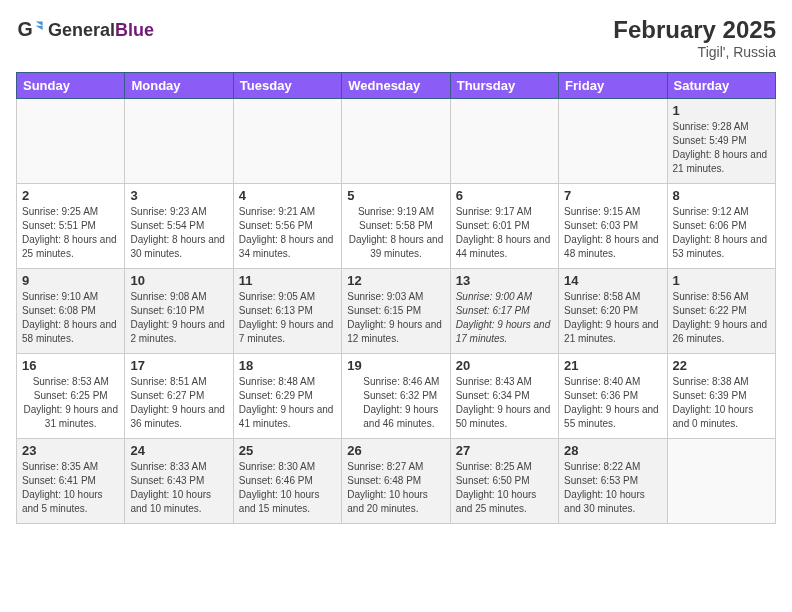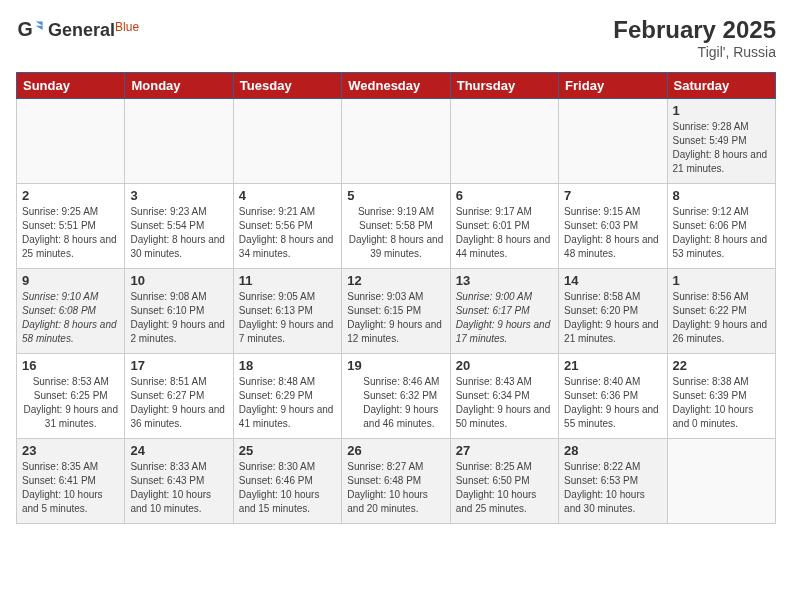--- a/index.html
+++ b/index.html
@@ -36,21 +36,21 @@
     .subtitle {
       font-size: 14px;
       color: #555;
     }
     .calendar {
       width: 100%;
       border-collapse: collapse;
       border: 1px solid #ccc;
     }
     .calendar th {
-      background: #b91c1c;
+      background: #8b5cf6;
       color: #fff;
       text-align: left;
       padding: 5px 6px;
       font-size: 13px;
       border: 1px solid #3a5a8a;
     }
     .calendar td {
       vertical-align: top;
       border: 1px solid #ccc;
       padding: 4px 5px;
@@ -85,21 +85,21 @@
 <div class="header">
   <div class="logo">
     <svg class="logo-icon" viewBox="0 0 40 40">
       <text x="2" y="28" font-size="28" font-weight="bold" fill="#333">G</text>
       <polygon points="28,8 38,14 38,8" fill="#4a90d9"></polygon>
       <polygon points="28,14 38,20 38,14" fill="#4a90d9"></polygon>
     </svg>
     <div>
       <div style="display:flex;">
         <span style="font-size:18px;font-weight:bold;color:#333;">General</span>
-        <span style="font-size:12px;font-weight:normal;color:#c2410c;">Blue</span>
+        <span style="font-size:18px;font-weight:bold;color:#701a75;">Blue</span>
       </div>
     </div>
   </div>
   <div class="title-area">
     <div class="month-title">February 2025</div>
     <div class="subtitle">Tigil', Russia</div>
   </div>
 </div>
 
 <table class="calendar">
@@ -169,21 +169,21 @@
         <td>
           <span class="day-number">8</span>
           <div class="day-info" style="white-space: pre-line;">Sunrise: 9:12 AM
 Sunset: 6:06 PM
 Daylight: 8 hours and 53 minutes.</div>
         </td>
       </tr>
       <tr class="row-shaded">
         <td>
           <span class="day-number">9</span>
-          <div class="day-info" style="white-space: pre-line; font-style: italic;">Sunrise: 9:10 AM
+          <div class="day-info" style="white-space: pre-line;">Sunrise: 9:10 AM
 Sunset: 6:08 PM
 Daylight: 8 hours and 58 minutes.</div>
         </td>
         <td>
           <span class="day-number">10</span>
           <div class="day-info" style="white-space: pre-line;">Sunrise: 9:08 AM
 Sunset: 6:10 PM
 Daylight: 9 hours and 2 minutes.</div>
         </td>
         <td>

